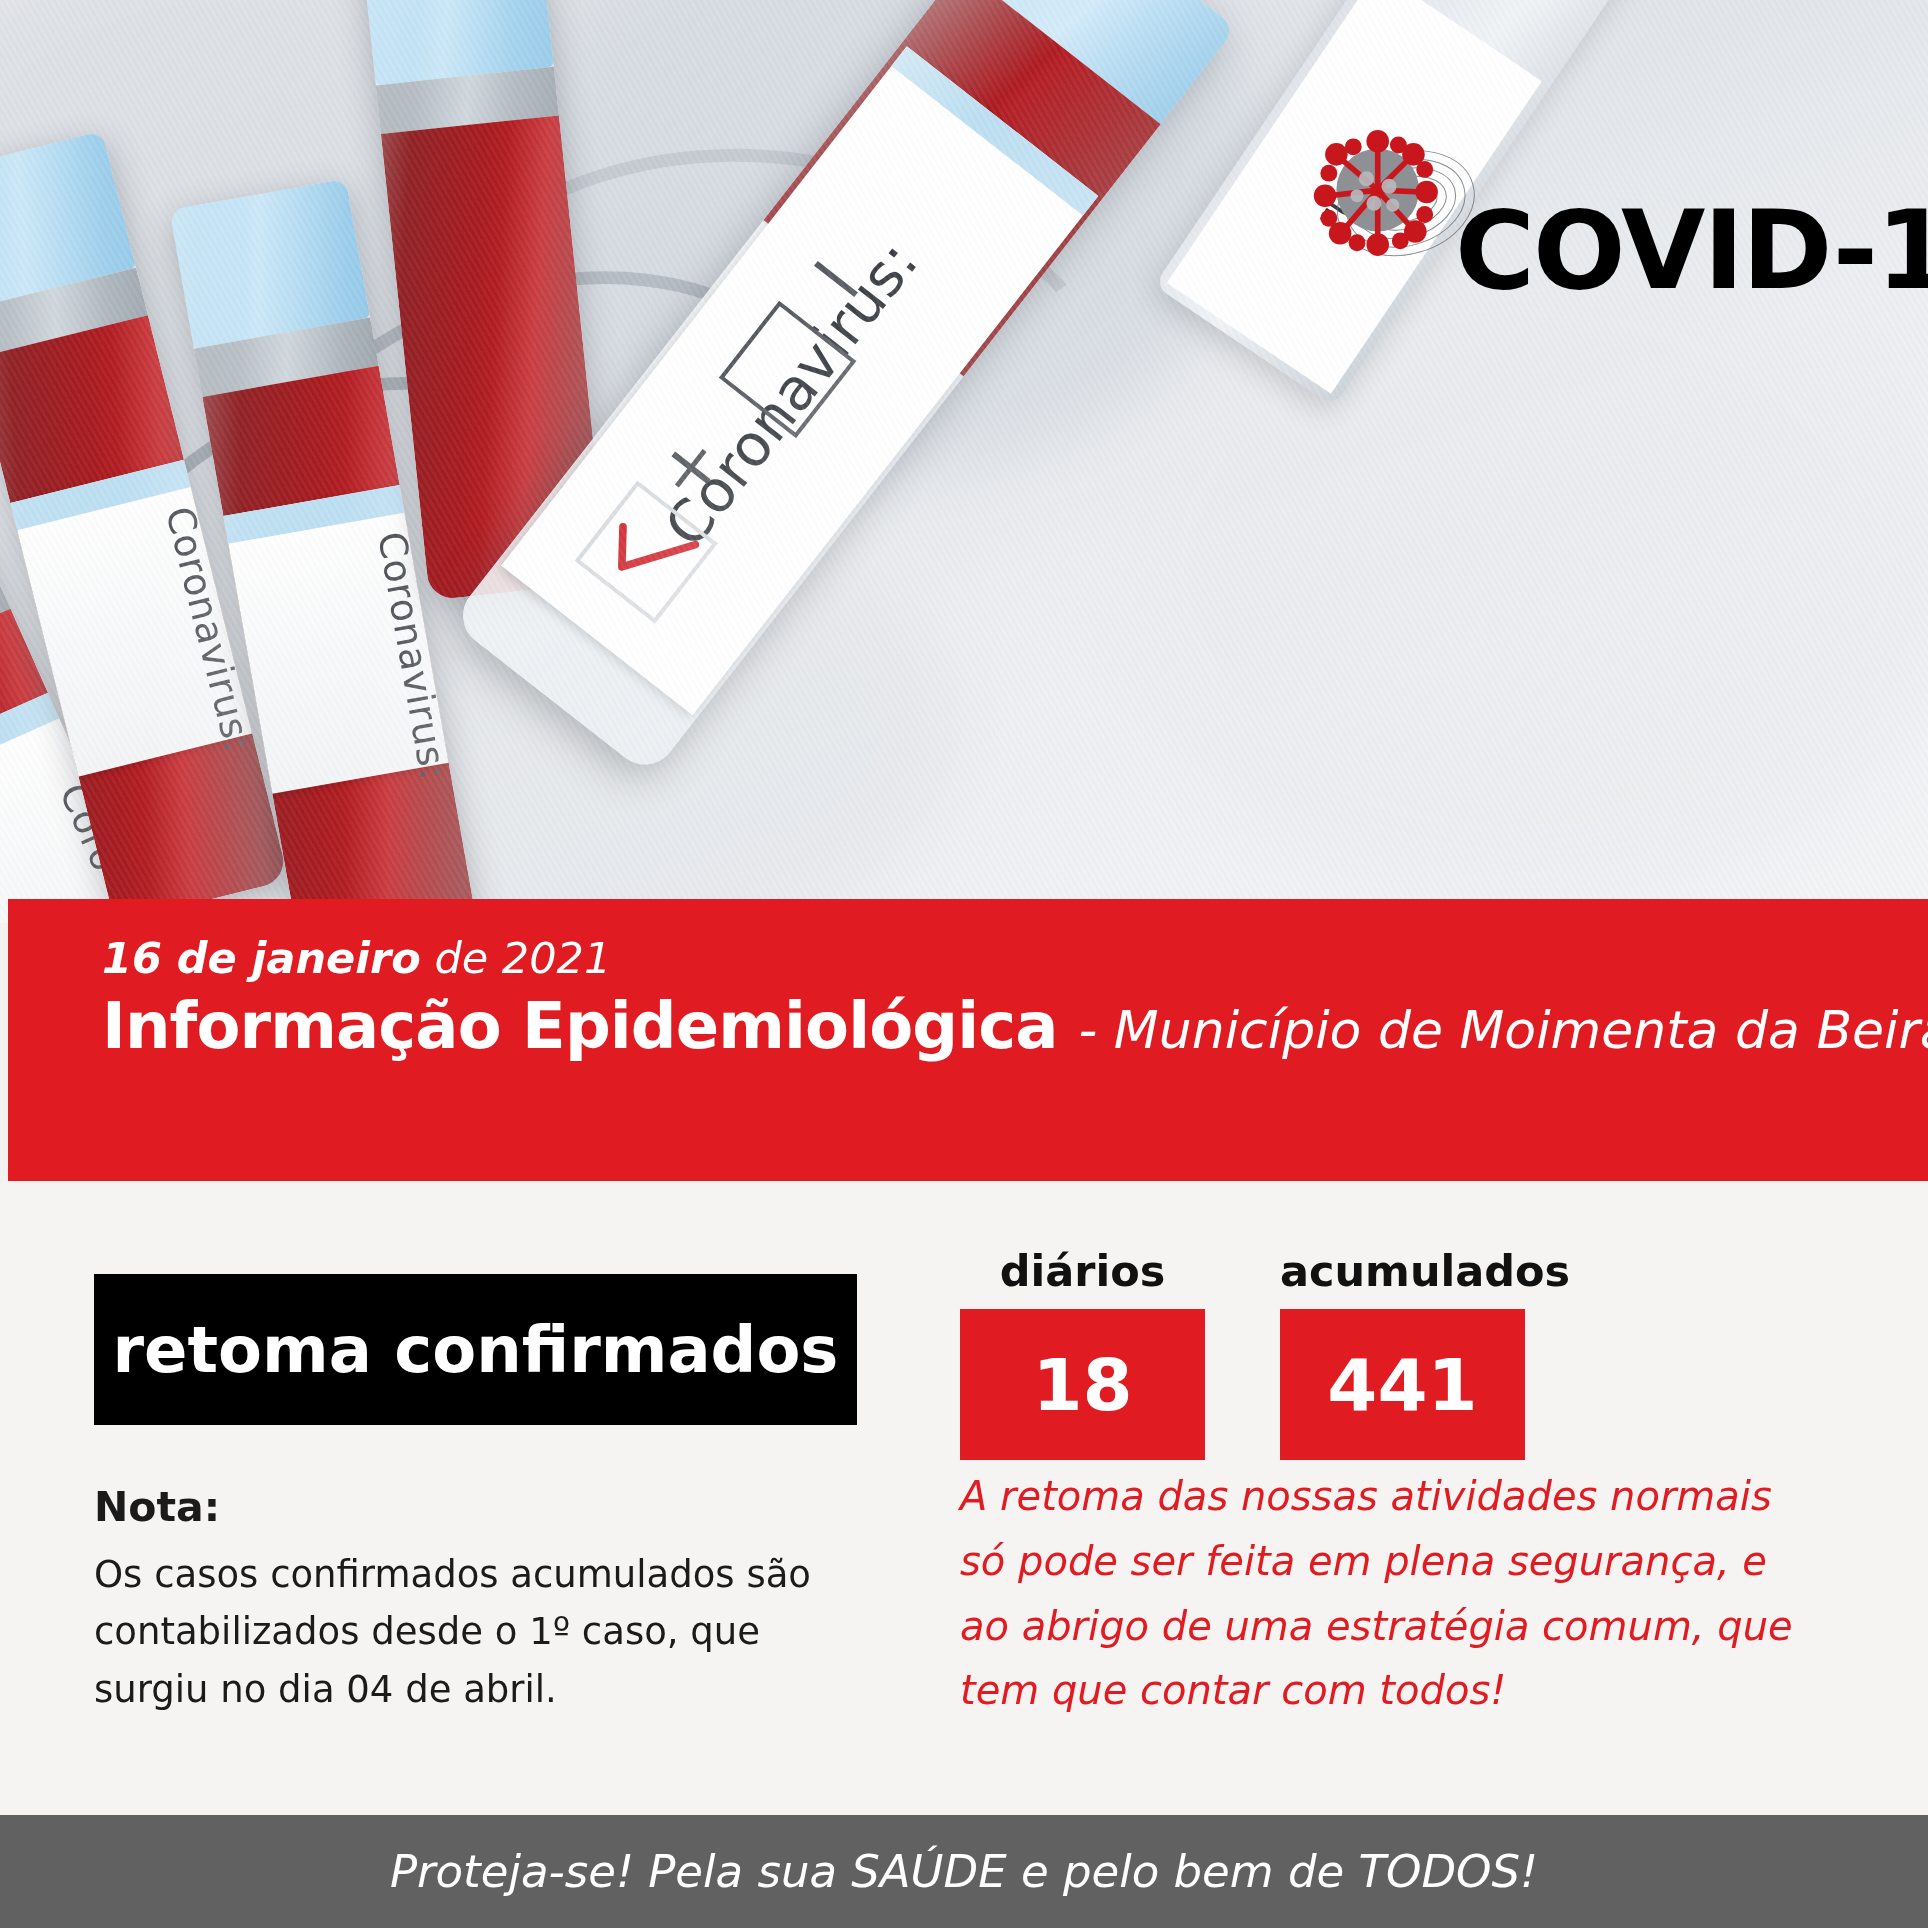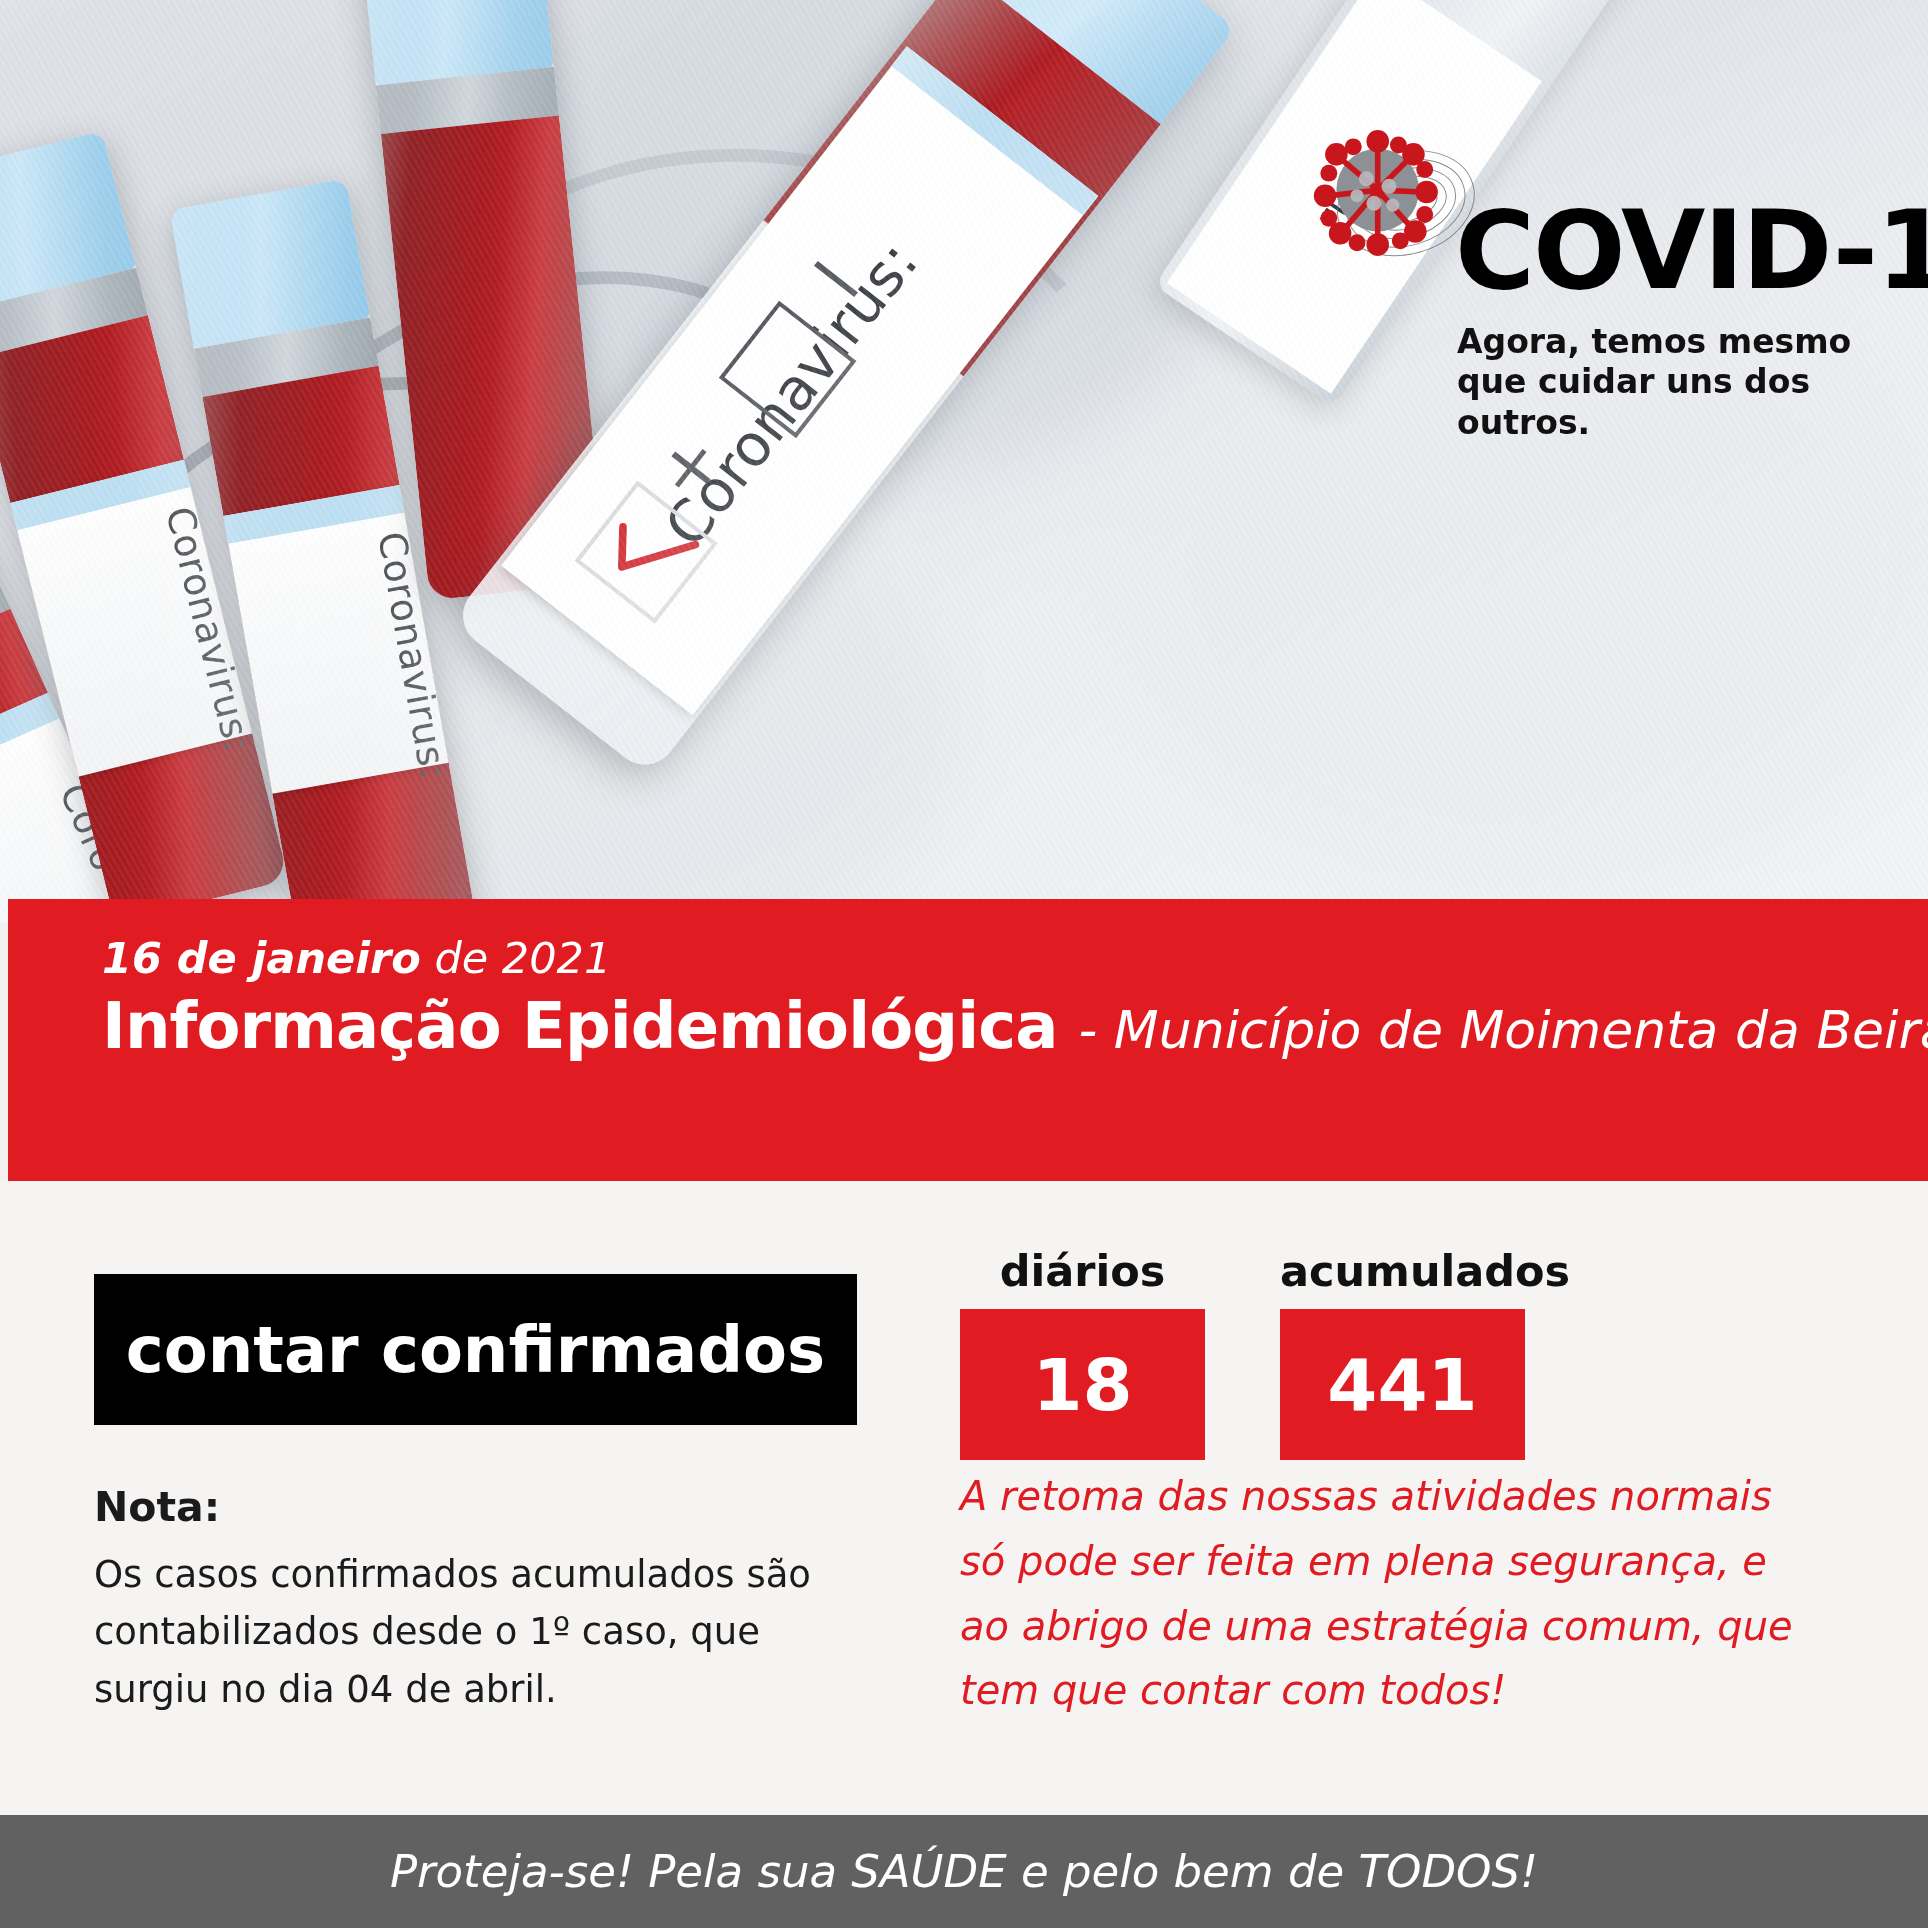--- a/index.html
+++ b/index.html
@@ -517,21 +517,20 @@
         <g fill="#b8bcc1" opacity=".9">
           <circle cx="76" cy="70" r="8"></circle>
             <circle cx="100" cy="78" r="8"></circle>
           <circle cx="84" cy="96" r="8"></circle>
             <circle cx="66" cy="88" r="7"></circle>
           <circle cx="104" cy="98" r="7"></circle>
         </g>
       </svg>
       <div class="logo-word">COVID-19</div>
     </div>
-    <div class="logo-sub">Agora, temos mesmo que cuidar uns dos outros.</div>
   </div>
 
   <div class="red-band">
     <div class="band-date">
       <b>16 de janeiro</b><span> de 2021</span>
     </div>
     <div class="band-title-row">
       <div class="band-title">Informação Epidemiológica</div>
       <div class="band-sub">- Município de Moimenta da Beira</div>
     </div>
@@ -544,21 +543,21 @@
         <div class="stat-label">diários</div>
         <div class="stat-box">18</div>
       </div>
       <div class="stat-col">
         <div class="stat-label">acumulados</div>
         <div class="stat-box">441</div>
       </div>
     </div>
 
     <div class="black-bar">
-      <span>contar confirmados</span>
+      <span>retoma confirmados</span>
     </div>
 
     <div class="note">
       <div class="note-title">Nota:</div>
       <div class="note-body">Os casos confirmados acumulados são contabilizados desde o 1º caso, que surgiu no dia 04 de abril.</div>
     </div>
 
     <div class="message">
       <span>A retoma das nossas atividades normais só pode ser feita em plena segurança, e ao abrigo de uma estratégia comum, que tem que contar com todos!</span>
     </div>

